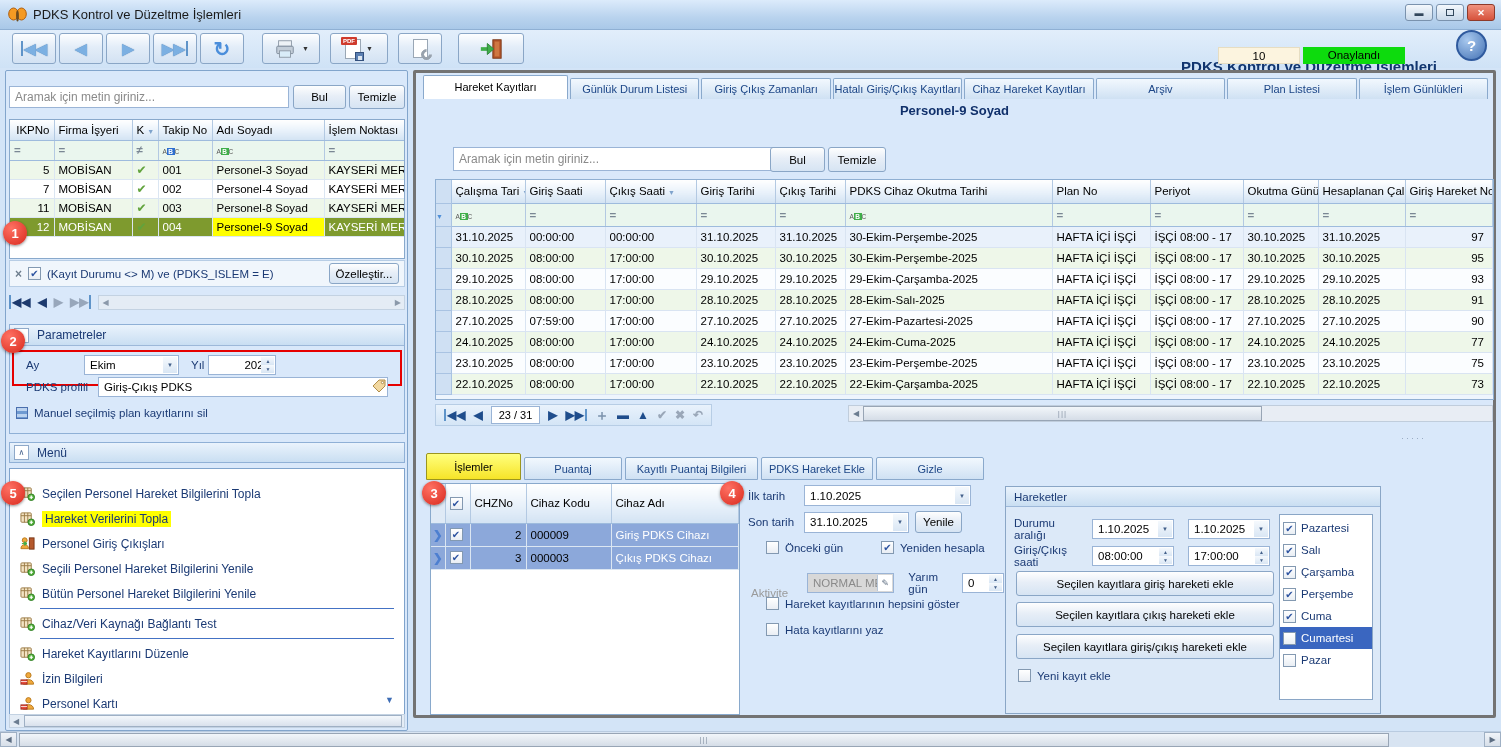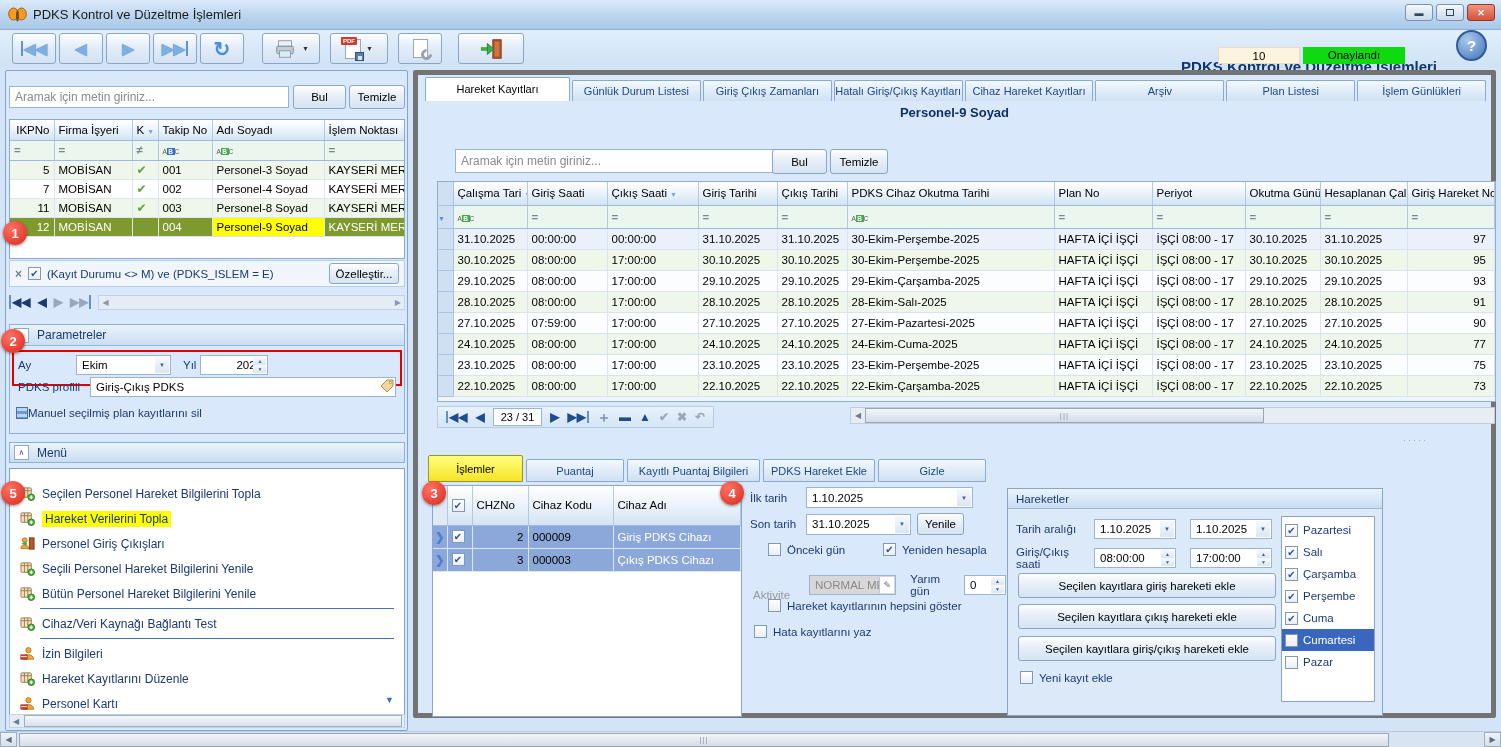--- a/index.html
+++ b/index.html
@@ -73,37 +73,37 @@
   .chk-g{color:#61a33c;font-size:12px;}
   .filterbar{position:absolute;left:3px;top:189px;width:396px;height:27px;background:#f0f6fc;border:1px solid #b7cde5;display:flex;align-items:center;gap:6px;padding:0 5px;}
   .filterbar .x{color:#6e7e8e;font-size:12px;font-weight:bold;}
   .filterbar .expr{color:#1b3a74;flex:1;}
   .ozl{width:70px;height:21px;}
   .pager{position:absolute;left:3px;top:220px;width:396px;height:22px;display:flex;align-items:center;gap:7px;}
   .pg{font-size:12px;font-weight:bold;color:#1d3a6e;}
   .pg.dis{color:#98a7bb;}
   .mini-scroll{flex:1;height:15px;background:#e4ecf5;border:1px solid #c3d2e2;display:flex;align-items:center;justify-content:space-between;padding:0 3px;font-size:8px;color:#8b99aa;}
   .grp-par{position:absolute;left:3px;top:253px;width:396px;height:110px;border:1px solid #8fb0d6;background:#d9e8fa;}
-  .redbox{position:absolute;left:2px;top:25px;width:390px;height:36px;border:2px solid #e60000;padding:2px 4px;}
+  .redbox{position:absolute;left:2px;top:25px;width:390px;height:36px;border:2px solid #e60000;padding:2px 12px;}
   .prow{display:flex;align-items:center;height:22px;gap:4px;}
-  .manrow{position:absolute;left:6px;top:82px;display:flex;align-items:center;color:#1b3a74;}
+  .manrow{position:absolute;left:6px;top:82px;display:flex;align-items:center;gap:6px;color:#1b3a74;}
   .micon{width:12px;height:12px;border:1px solid #4a6fae;background:repeating-linear-gradient(#bcd3ef 0 3px,#6f9ad1 3px 6px);}
   .grp-menu{position:absolute;left:3px;top:371px;width:396px;height:286px;}
   .menulist{position:absolute;left:0;top:26px;width:396px;height:248px;background:#fff;border:1px solid #7fa3cc;overflow:hidden;padding-top:12px;}
   .mi{display:flex;align-items:center;gap:7px;height:25px;padding:0 6px 0 10px;color:#1b3a74;font-size:12px;}
   .mi.hl span{background:#ffff00;padding:1px 3px;}
   .mic{width:15px;height:15px;flex:0 0 15px;}
   .msep{border:none;border-top:1px solid #4472c4;margin:2px 10px 2px 30px;}
   .mdown{position:absolute;right:10px;bottom:10px;color:#3e6db5;font-size:9px;}
   .lp-hscroll{position:absolute;left:3px;bottom:2px;width:396px;height:14px;background:#e4ecf5;border:1px solid #c3d2e2;display:flex;align-items:center;}
   .lp-hscroll .th{flex:1;height:12px;background:linear-gradient(#f4f8fc,#d9e1ec);border:1px solid #9fb0c4;margin:0 2px;}
   .lsa{font-size:8px;color:#6c7d91;padding:0 3px;}
 
   
-  .rp{position:absolute;left:413px;top:70px;width:1083px;height:648px;background:#d9e8fa;border:5px solid #737373;border-radius:2px;}
+  .rp{position:absolute;left:413px;top:70px;width:1083px;height:648px;background:#d9e8fa;border:3px solid #737373;border-radius:2px;}
   .mtabs{position:absolute;left:7px;top:2px;right:5px;height:24px;display:flex;gap:2px;align-items:flex-end;}
   .mtabs span{flex:1;height:21px;line-height:20px;text-align:center;background:linear-gradient(#f2f8fe,#cfe1f3);border:1px solid #8aa9cc;border-bottom:none;border-radius:2px 2px 0 0;color:#1c4687;font-size:11px;white-space:nowrap;overflow:hidden;}
   .mtabs span:first-of-type{height:24px;line-height:23px;background:#fff;color:#000;flex:0 0 145px;}
   .personband{position:absolute;left:0;top:26px;width:100%;height:24px;text-align:center;font-size:13px;font-weight:bold;color:#10306b;line-height:24px;}
   .rp .srch{position:absolute;left:37px;top:74px;width:324px;height:24px;}
   .rp .bul{position:absolute;left:354px;top:74px;width:55px;height:25px;}
   .rp .tmz{position:absolute;left:412px;top:74px;width:58px;height:25px;}
   .gtable{position:absolute;left:19px;top:106px;width:1059px;height:221px;border:1px solid #8fafd2;background:#eef5fd;overflow:hidden;}
   .ggrid thead th{height:23px;}
   .ggrid tbody td{height:21px;border-color:#d9e4f2;}
@@ -411,29 +411,29 @@
         <hr class="msep">
         <div class="mi">
             <svg class="mic">
               <use href="#sym-grid"></use>
             </svg>
             <span>Cihaz/Veri Kaynağı Bağlantı Test</span>
           </div>
         <hr class="msep">
         <div class="mi">
             <svg class="mic">
-              <use href="#sym-person"></use>
-            </svg>
-            <span>İzin Bilgileri</span>
+              <use href="#sym-grid"></use>
+            </svg>
+            <span>Hareket Kayıtlarını Düzenle</span>
           </div>
         <div class="mi">
             <svg class="mic">
-              <use href="#sym-grid"></use>
-            </svg>
-            <span>Hareket Kayıtlarını Düzenle</span>
+              <use href="#sym-person"></use>
+            </svg>
+            <span>İzin Bilgileri</span>
           </div>
         <div class="mi">
             <svg class="mic">
               <use href="#sym-person"></use>
             </svg>
             <span>Personel Kartı</span>
           </div>
 
         <span class="mdown">▼</span>
       </div>
@@ -735,30 +735,30 @@
           <span class="spinb">
               <i>▲</i>
               <i>▼</i>
             </span>
         </div>
       </div>
       <div class="frow2" style="left:18px;top:112px">
         <span class="cb"></span>
         <span class="navy">Hareket kayıtlarının hepsini göster</span>
       </div>
-      <div class="frow2" style="left:4px;top:138px">
+      <div class="frow2" style="left:18px;top:138px">
         <span class="cb"></span>
         <span class="navy">Hata kayıtlarını yaz</span>
       </div>
     </div>
 
     <div class="hbox">
       <div class="hd">Hareketler</div>
       <div class="frow2" style="left:8px;top:30px">
-        <span class="navy" style="width:72px">Tarih aralığı</span>
+        <span class="navy" style="width:72px">Durumu aralığı</span>
         <div class="combo" style="width:82px;height:20px">
           <span>1.10.2025</span>
             <span class="da">▼</span>
         </div>
         <div class="combo" style="width:82px;height:20px;margin-left:8px">
           <span>1.10.2025</span>
             <span class="da">▼</span>
         </div>
       </div>
       <div class="frow2" style="left:8px;top:57px">

